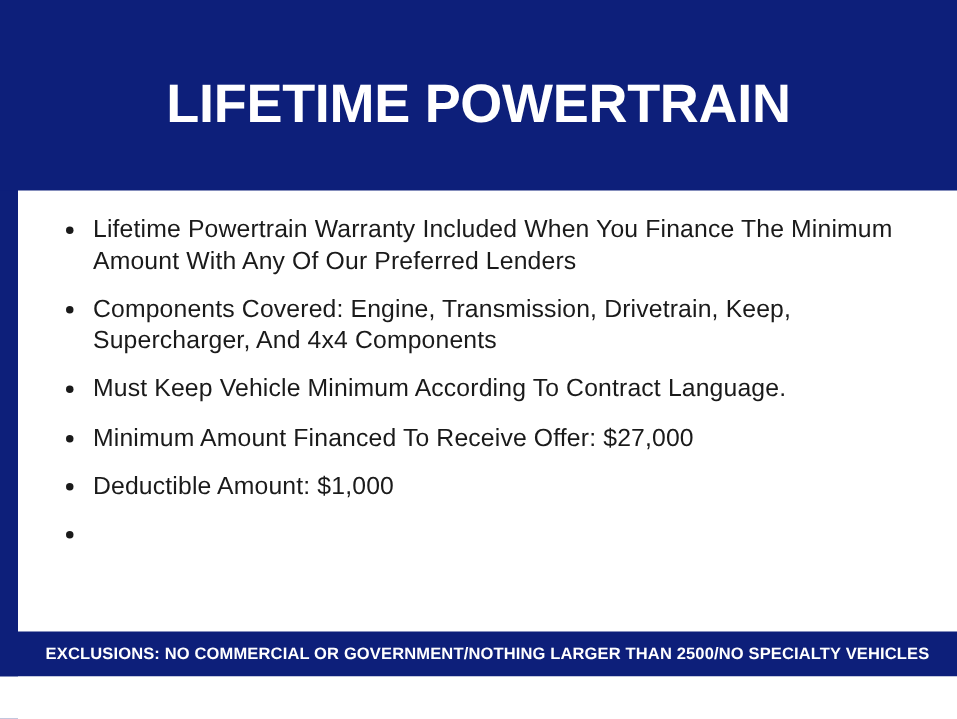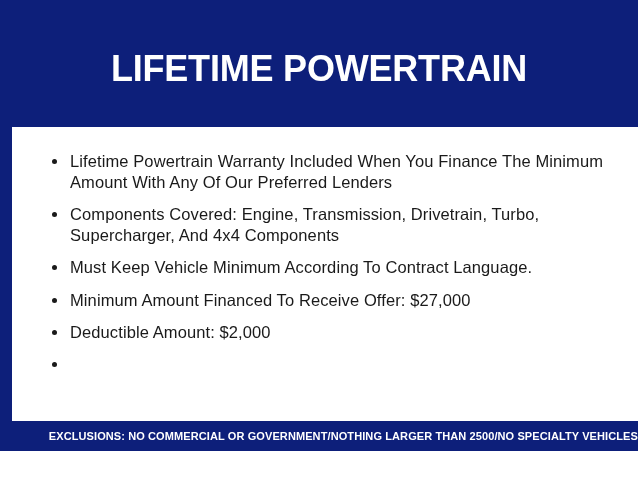--- a/index.html
+++ b/index.html
@@ -58,21 +58,21 @@
     position: absolute;
     left: 12px;
     top: 127px;
     width: 626px;
     height: 306px;
     box-sizing: border-box;
     padding: 16px 10px 0 14px;
   }
   ul.bullets {
     list-style: none;
-    margin: 8px;
+    margin: 0;
     padding: 0;
   }
   ul.bullets li {
     position: relative;
     padding-left: 36px;
     margin-bottom: 11px;
     color: #1a1a1a;
     font-size: 16.5px;
     line-height: 1.28;
     letter-spacing: 0.1px;
@@ -89,21 +89,21 @@
   
   .footer {
     position: absolute;
     left: 12px;
     bottom: 28px;
     width: 626px;
     height: 30px;
     background: #0d1f7a;
     display: flex;
     align-items: center;
-    justify-content: flex-end;
+    justify-content: center;
   }
   .footer-text {
     color: #ffffff;
     font-size: 11px;
     font-weight: bold;
     letter-spacing: 0.1px;
     white-space: nowrap;
   }
   .bottom-white {
     position: absolute;
@@ -126,33 +126,33 @@
   </div>
 
   <div class="body">
     <ul class="bullets">
       <li>
         <span class="dot"></span>
         <span>Lifetime Powertrain Warranty Included When You Finance The Minimum Amount With Any Of Our Preferred Lenders</span>
       </li>
       <li>
         <span class="dot"></span>
-        <span>Components Covered: Engine, Transmission, Drivetrain, Turbo, Supercharger, And 4x4 Components</span>
+        <span>Components Covered: Engine, Transmission, Drivetrain, Keep, Supercharger, And 4x4 Components</span>
       </li>
       <li>
         <span class="dot"></span>
         <span>Must Keep Vehicle Minimum According To Contract Language.</span>
       </li>
       <li>
         <span class="dot"></span>
         <span>Minimum Amount Financed To Receive Offer: $27,000</span>
       </li>
       <li>
         <span class="dot"></span>
-        <span>Deductible Amount: $2,000</span>
+        <span>Deductible Amount: $1,000</span>
       </li>
       <li>
         <span class="dot"></span>
       </li>
     </ul>
   </div>
 
   <div class="footer">
     <div class="footer-text">EXCLUSIONS: NO COMMERCIAL OR GOVERNMENT/NOTHING LARGER THAN 2500/NO SPECIALTY VEHICLES</div>
   </div>

